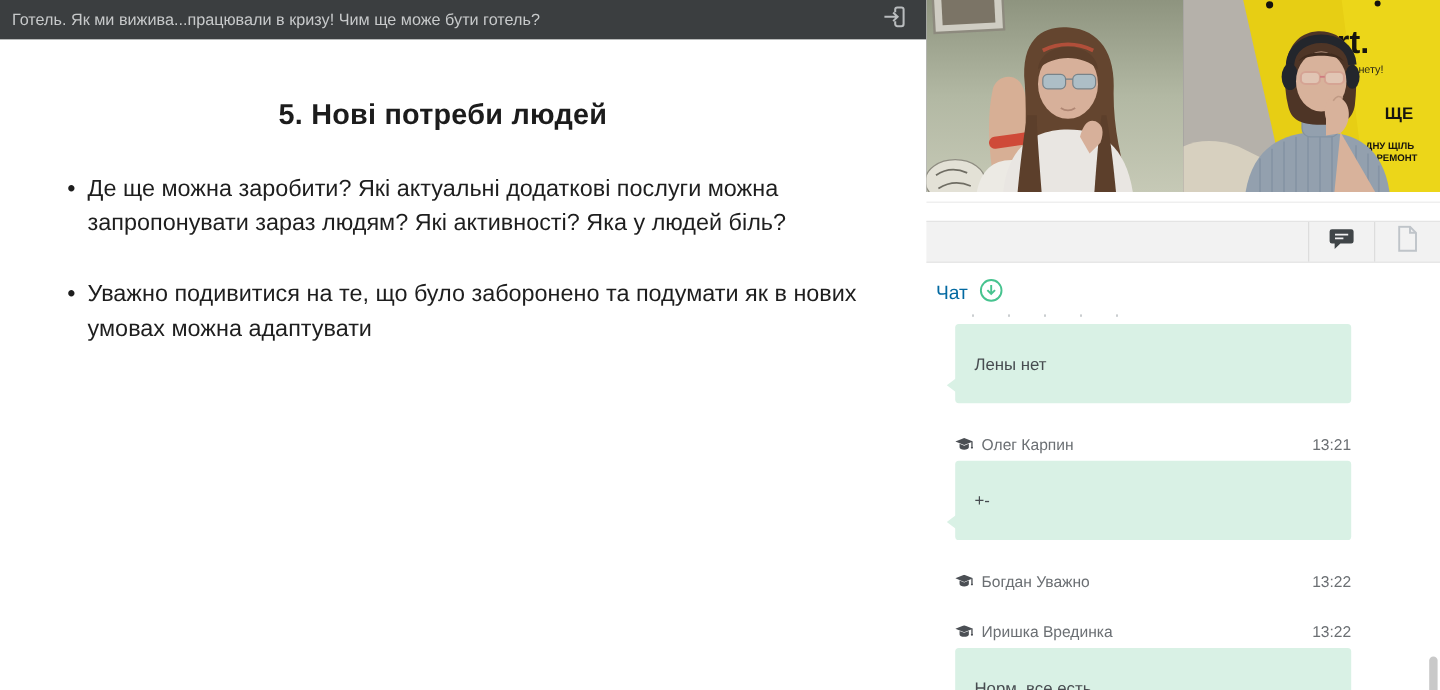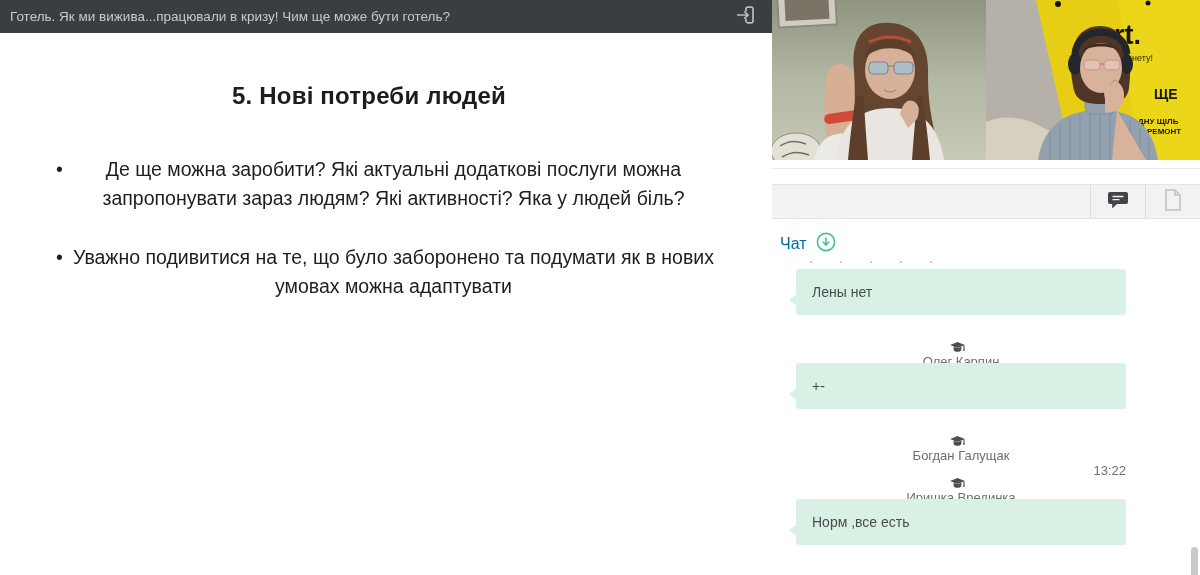--- a/index.html
+++ b/index.html
@@ -20,21 +20,21 @@
   }
   .exit-btn {
     width:34px; height:28px; display:flex; align-items:center; justify-content:center;
     margin-right:4px; cursor:pointer; border-radius:2px;
   }
   .slide { position:relative; width:772px; height:542px; background:#fff; }
   .slide-title {
     padding-top:49px; padding-right:34px; text-align:center;
     font-size:24px; font-weight:700; color:#1c1c1c; letter-spacing:0.2px;
   }
-  .bullets { margin:45px 58px 0 56px;text-align:center; }
+  .bullets { margin:33px 58px 0 56px; }
   .bullet {
     position:relative; padding-left:17px; font-size:19.5px; line-height:29px;
     color:#1e1e1e; margin-bottom:30px;
   }
   .bullet::before { content:"•"; position:absolute; left:0; top:0; color:#1e1e1e; }
 
   
   .right-panel { position:absolute; left:772px; top:0; width:428px; height:575px; background:#fff; }
   .videos { display:flex; height:160px; width:428px; }
   .video-tile { width:214px; height:160px; overflow:hidden; background:#888; }
@@ -61,27 +61,27 @@
 
   .chat-messages { position:relative; padding-left:24px; }
   .clipped-remnant {
     height:5px; width:130px; margin:0 0 3px 14px; overflow:hidden; opacity:0.65;
     background:repeating-linear-gradient(90deg,#aeb3b7 0 2px,transparent 2px 30px);
     background-size:100% 2px; background-repeat:no-repeat; background-position:0 0;
   }
   .msg { width:330px; margin-bottom:27px; }
   .sender-row {
     display:flex; align-items:center; height:15px; margin-bottom:6px;
-    font-size:13px; color:#6b6f73;flex-direction:column;
+    font-size:13px; color:#6b6f73;
   }
   .cap { margin-right:7px; display:flex; align-items:center; }
   .msg-time { margin-left:auto; font-size:13px; color:#6b6f73; }
   .bubble {
     position:relative; width:330px; box-sizing:border-box;
-    background:#d9f1e5; border-radius:3px; padding:15px 16px;
+    background:#d9f1e5; border-radius:3px; padding:25px 16px;
     font-size:14px; color:#474c50;
   }
   .bubble::before {
     content:""; position:absolute; left:-7px; bottom:9px; width:0; height:0;
     border-top:6px solid transparent; border-bottom:6px solid transparent;
     border-right:8px solid #d9f1e5;
   }
   .scroll-thumb {
     position:absolute; right:2px; bottom:0; width:7px; height:28px;
     background:#c9c9c9; border-radius:4px 4px 0 0; cursor:grab;
@@ -245,21 +245,21 @@
       <div class="msg">
         <div class="sender-row">
           <span class="cap">
             <svg width="15" height="12" viewBox="0 0 16 13">
               <polygon points="8,0 16,3.2 8,6.4 0,3.2" fill="#4b4f54"></polygon>
               <path d="M3.8 5.2 v3.1 c0 1.3 1.9 2.2 4.2 2.2 s4.2 -0.9 4.2 -2.2 v-3.1 l-4.2 1.7 Z" fill="#4b4f54"></path>
               <path d="M15 3.5 v4.3" stroke="#4b4f54" stroke-width="1.2"></path>
               <circle cx="15" cy="8.6" r="1" fill="#4b4f54"></circle>
             </svg>
           </span>
-          <span>Богдан Галущак</span>
+          <span>Богдан Уважно</span>
           <span class="msg-time">13:22</span>
         </div>
       </div>
 
       <div class="msg">
         <div class="sender-row">
           <span class="cap">
             <svg width="15" height="12" viewBox="0 0 16 13">
               <polygon points="8,0 16,3.2 8,6.4 0,3.2" fill="#4b4f54"></polygon>
               <path d="M3.8 5.2 v3.1 c0 1.3 1.9 2.2 4.2 2.2 s4.2 -0.9 4.2 -2.2 v-3.1 l-4.2 1.7 Z" fill="#4b4f54"></path>

